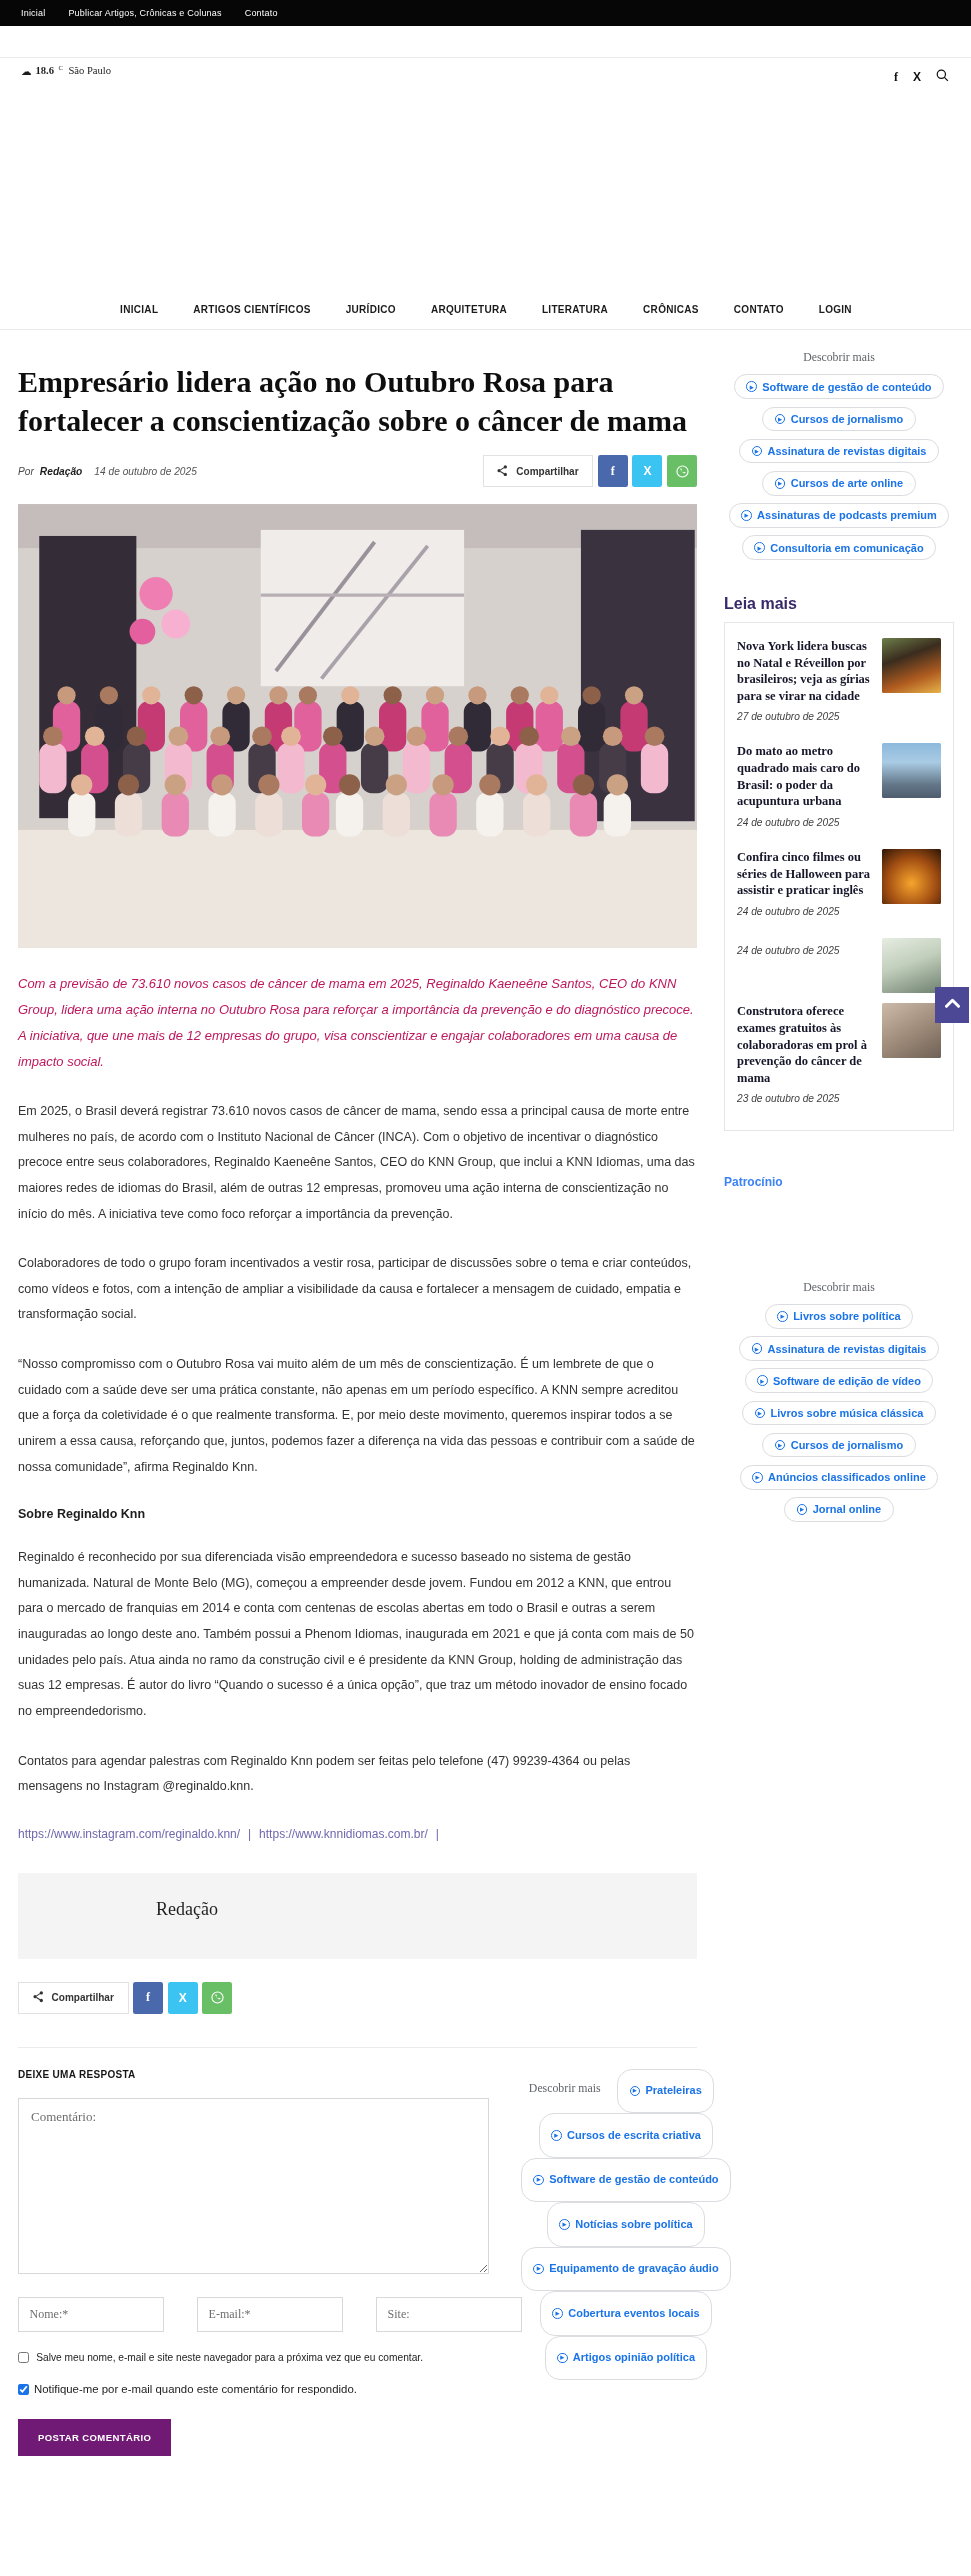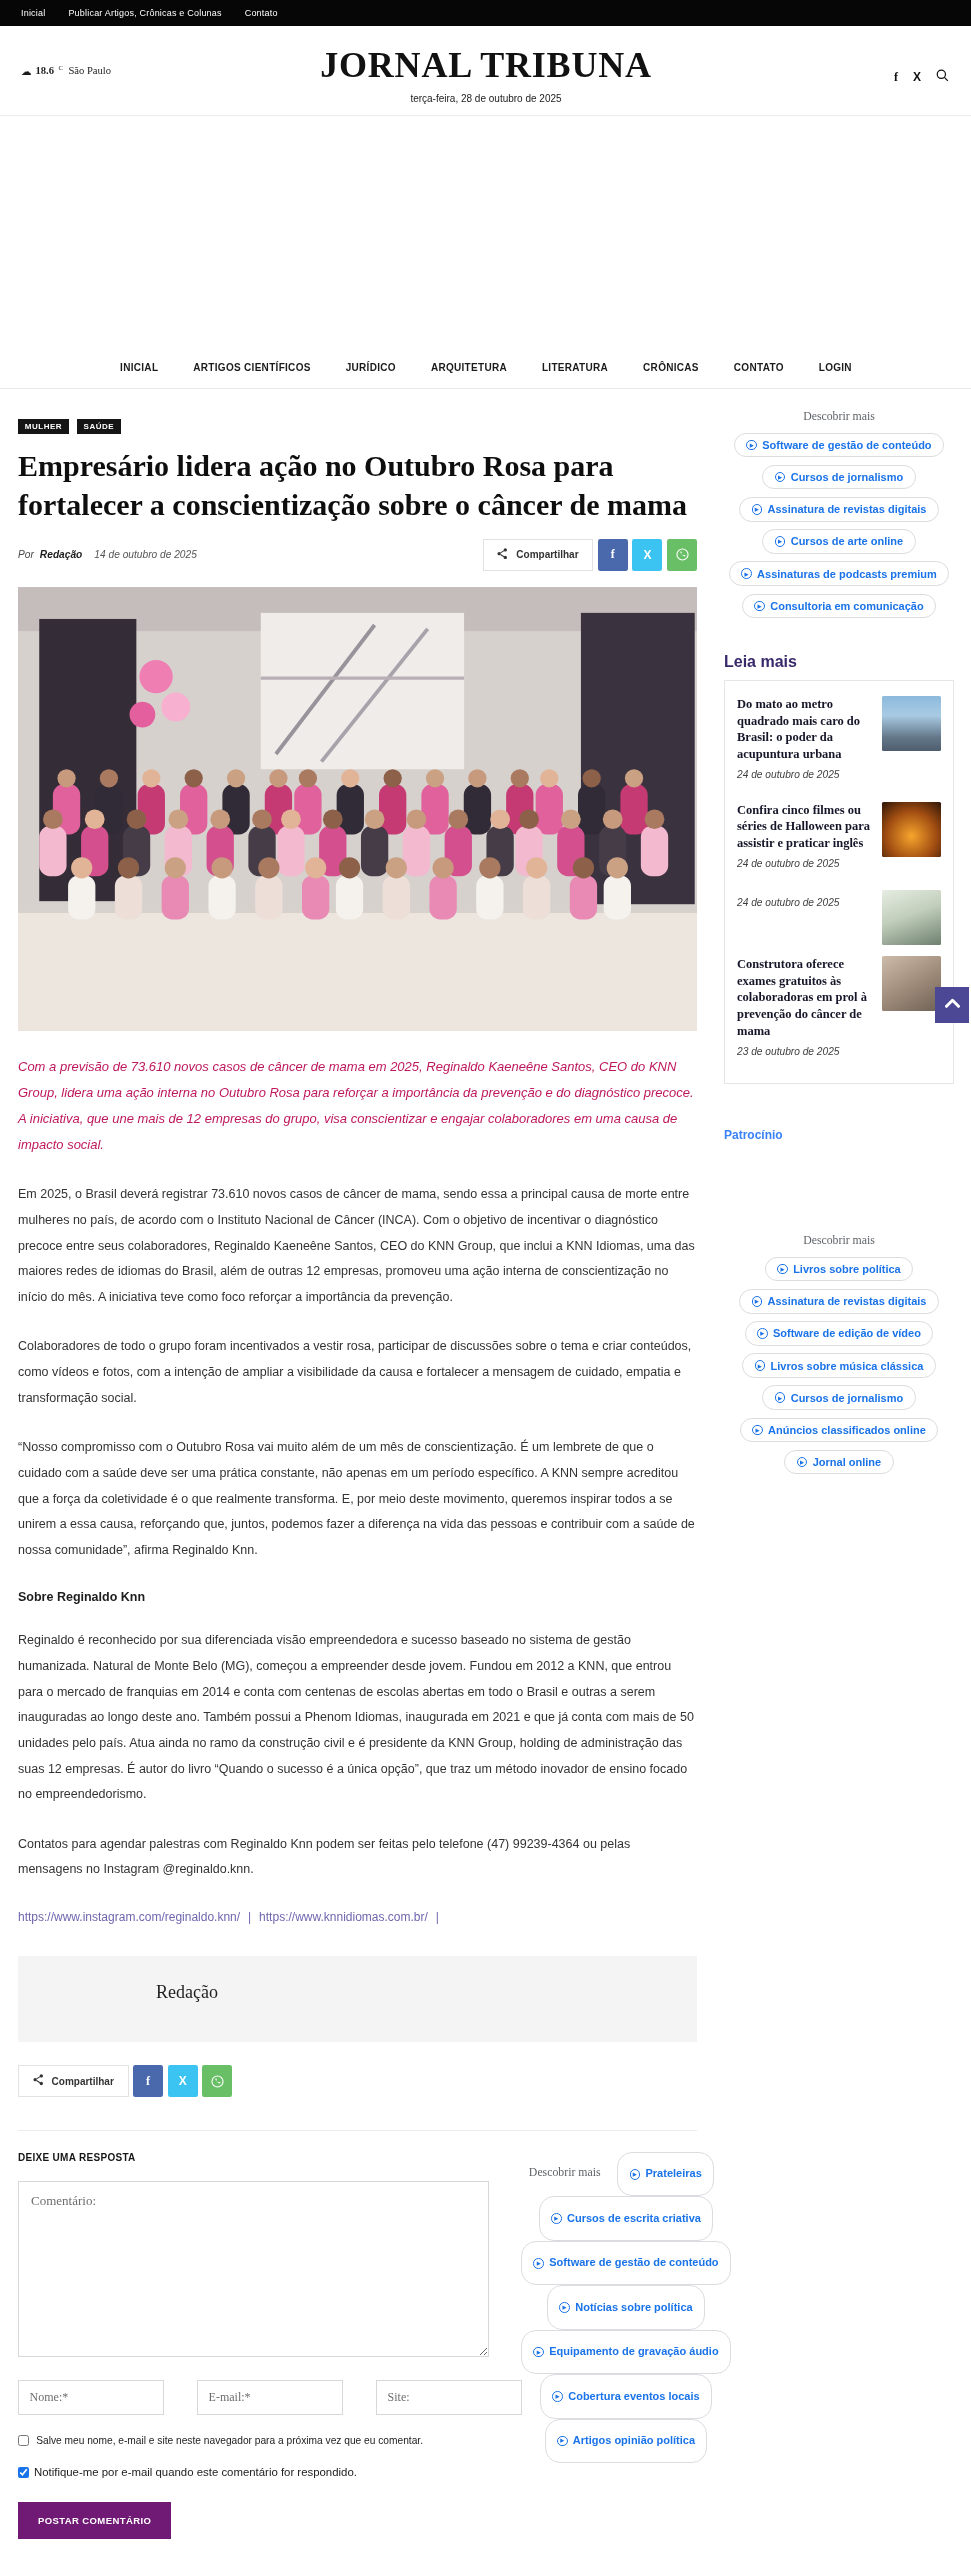--- a/index.html
+++ b/index.html
@@ -115,24 +115,20 @@
     <a href="#">Contato</a>
   </div>
 
   <div class="header">
     <div class="weather">
       <span>☁</span>
       <b>18.6</b>
       <span class="unit">C</span>
       <span>São Paulo</span>
     </div>
-    <div class="logo-wrap">
-      <div class="logo">JORNAL TRIBUNA</div>
-      <div class="header-date">terça-feira, 28 de outubro de 2025</div>
-    </div>
     <div class="header-icons">
       <span class="hicon">f</span>
       <span class="hicon" style="font-family:'Liberation Sans',sans-serif;">X</span>
       <span style="cursor:pointer;">
         <svg width="13" height="13" viewBox="0 0 17 17">
             <circle cx="7" cy="7" r="5.4" fill="none" stroke="#111" stroke-width="1.6"></circle>
             <line x1="11" y1="11" x2="15.5" y2="15.5" stroke="#111" stroke-width="1.6"></line>
           </svg>
       </span>
     </div>
@@ -147,24 +143,20 @@
     <a href="#">ARQUITETURA</a>
     <a href="#">LITERATURA</a>
     <a href="#">CRÔNICAS</a>
     <a href="#">CONTATO</a>
     <a href="#">LOGIN</a>
   </div>
 
   <div class="main">
 
     <div class="col-article">
-      <div class="tags">
-        <span class="tag">MULHER</span>
-        <span class="tag">SAÚDE</span>
-      </div>
 
       <h1 class="title">Empresário lidera ação no Outubro Rosa para fortalecer a conscientização sobre o câncer de mama</h1>
 
       <div class="byline-row">
         <div class="byline">
           <span>Por</span>
           <span class="author">Redação</span>
           <span class="bdate">14 de outubro de 2025</span>
         </div>
         <div class="share-group">
@@ -421,20 +413,27 @@
           <span class="chip">
               <span class="adch">▶</span>
               <span>Consultoria em comunicação</span>
             </span>
         </div>
       </div>
 
       <div class="leia-head">Leia mais</div>
       <div class="leia-box">
 
+        <div class="leia-item">
+          <div class="leia-text">
+            <div class="leia-title">Nova York lidera buscas no Natal e Réveillon por brasileiros; veja as gírias para se virar na cidade</div>
+            <div class="leia-date">27 de outubro de 2025</div>
+          </div>
+          <div class="thumb th1"></div>
+        </div>
 
         <div class="leia-item">
           <div class="leia-text">
             <div class="leia-title">Do mato ao metro quadrado mais caro do Brasil: o poder da acupuntura urbana</div>
             <div class="leia-date">24 de outubro de 2025</div>
           </div>
           <div class="thumb th2"></div>
         </div>
 
         <div class="leia-item">

